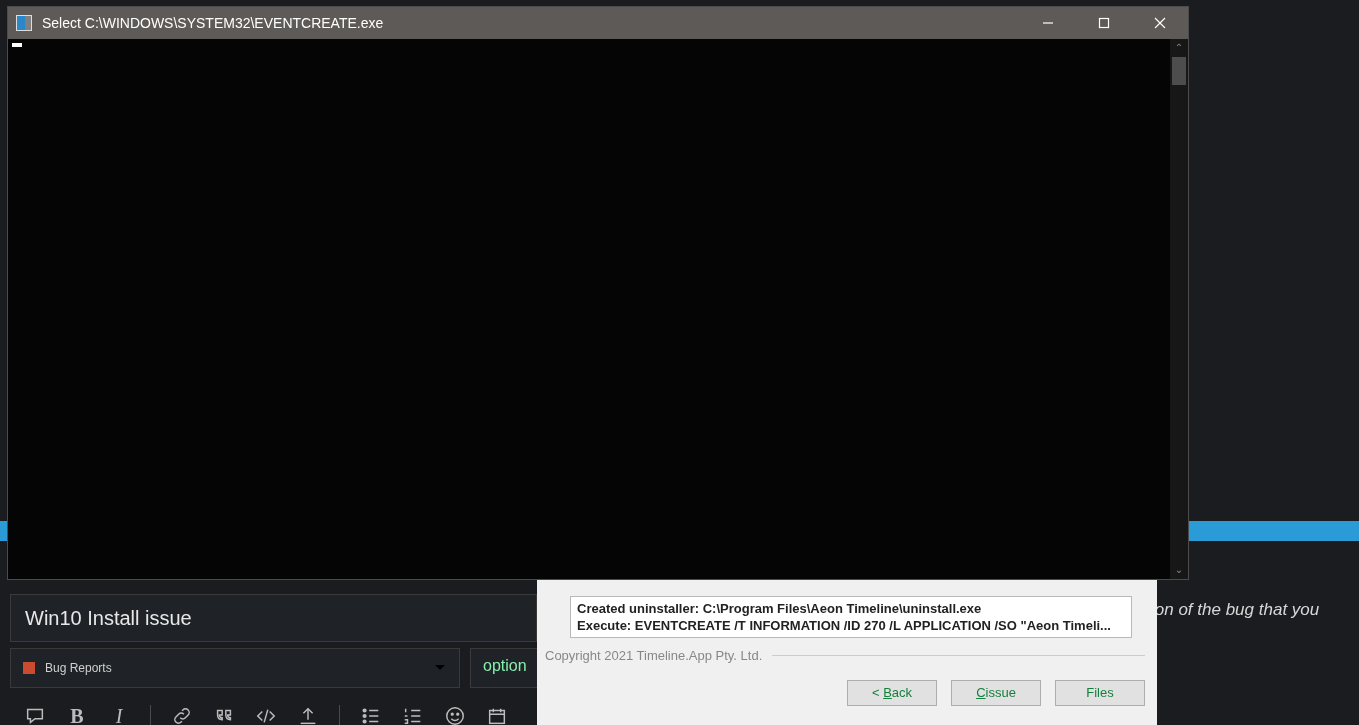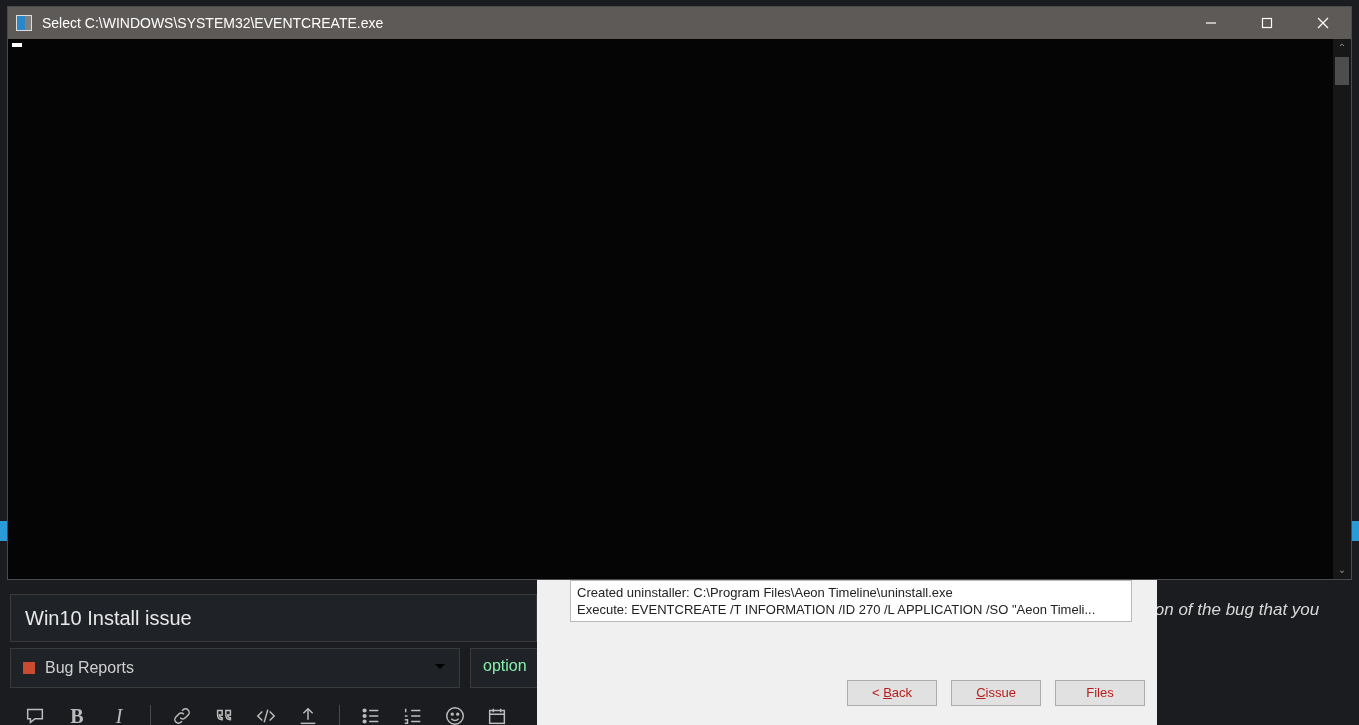--- a/index.html
+++ b/index.html
@@ -19,21 +19,21 @@
     }
 
     .bg-helper {
       position: absolute; right: -2px; top: 600px; width: 210px;
       font-style: italic; color: #d8d8d8; font-size: 17px;
       white-space: nowrap;
     }
 
     
     .console {
-      position: absolute; left: 7px; top: 6px; width: 1345px; height: 574px;
+      position: absolute; left: 7px; top: 6px; width: 1182px; height: 574px;
       background: #15803d;
       border: 1px solid #4b4b4b;
       display: flex; flex-direction: column;
     }
     .console-titlebar {
       height: 32px; background: #5e5a57;
       display: flex; align-items: center;
       color: #fff; font-size: 14px;
       padding-left: 8px;
     }
@@ -69,57 +69,57 @@
     .console-scroll .thumb { width: 14px; height: 28px; background: #4d4d4d; margin-top: 0; }
 
     
     .installer {
       position: absolute; left: 537px; top: 580px; width: 620px; height: 145px;
       background: #f0f0f0;
       color: #222;
       font-size: 13px;
     }
     .installer-log {
-      position: absolute; left: 33px; top: 0; width: 562px; height: 42px;
+      position: absolute; left: 33px; top: 16px; width: 562px; height: 42px;
       border: 1px solid #b9b9b9; background: #fff;
       padding: 3px 6px; font-size: 13px; line-height: 17px;
-      overflow: hidden; white-space: nowrap;
+      overflow: hidden; white-space: nowrap; font-weight: bold;
     }
 
     .installer-copy {
       position: absolute; left: 8px; top: 68px; color: #888; font-size: 13px;
       display: flex; align-items: center; gap: 10px; width: 600px;
     }
     .installer-copy .line { flex:1; height:1px; background:#ccc; }
 
     .installer-buttons {
       position: absolute; right: 12px; top: 100px;
       display: flex; gap: 14px;
     }
     .inst-btn {
       width: 90px; height: 26px; line-height: 24px; text-align: center;
-      background: #e1e1e1; border: 1px solid #adadad; color: #b91c1c;
+      background: #e1e1e1; border: 1px solid #adadad; color: #15803d;
       font-size: 13px;
     }
     .inst-btn .ul { text-decoration: underline; }
 
     
     .editor {
       position: absolute; left: 10px; top: 594px; width: 1349px;
     }
     .editor-title {
       height: 48px; width: 527px;
       background: #1f2226; border: 1px solid #3a3a3a;
       color: #e8e8e8; font-size: 20px; padding: 10px 14px;
     }
     .editor-row2 { display:flex; gap:10px; margin-top:6px; }
     .editor-cat {
       width: 450px; height: 40px; background:#1f2226; border:1px solid #3a3a3a;
       display:flex; align-items:center; padding:4px 12px; gap:10px;
-      font-size: 16px; color:#d0d0d0;
+      font-size: 12px; color:#d0d0d0;
     }
     .sq { width:12px; height:12px; background:#c94c30; display:inline-block; }
     .chev { margin-left:auto; }
     .editor-tag {
       width: 68px; height:40px; background:#1f2226; border:1px solid #3a3a3a;
       color:#86efac; font-size:16px; padding:8px 12px;
     }
 
     .toolbar {
       margin-top: 10px; height: 36px;
@@ -219,20 +219,24 @@
     </div>
   </div>
 </div>
 
 <div class="installer">
   <div class="installer-log">
     <div>Created uninstaller: C:\Program Files\Aeon Timeline\uninstall.exe</div>
     <div>Execute: EVENTCREATE /T INFORMATION /ID 270 /L APPLICATION /SO "Aeon Timeli...</div>
 
   </div>
+  <div class="installer-copy">
+    <span>Copyright 2021 Timeline.App Pty. Ltd.</span>
+    <span class="line"></span>
+  </div>
   <div class="installer-buttons">
     <div class="inst-btn">
       <span>&lt; </span><span class="ul">B</span><span>ack</span>
     </div>
     <div class="inst-btn">
       <span class="ul">C</span><span>issue</span>
     </div>
     <div class="inst-btn">Files</div>
   </div>
 </div>

